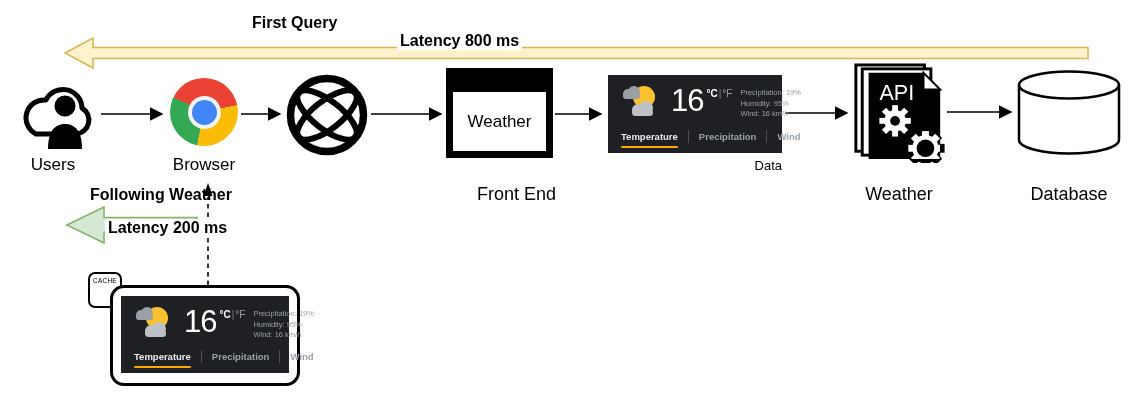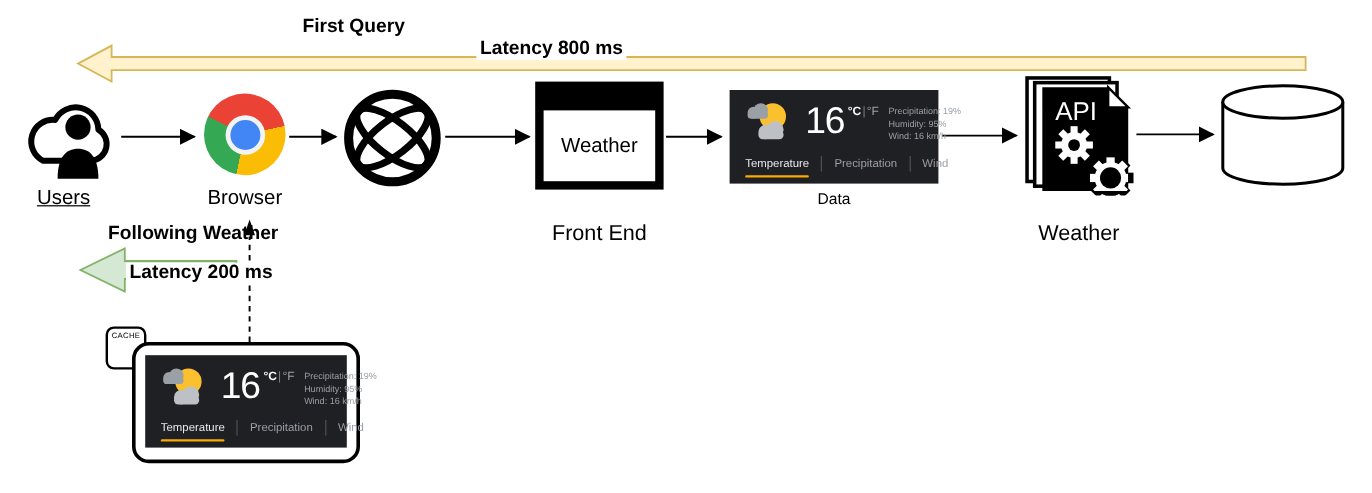--- a/index.html
+++ b/index.html
@@ -38,21 +38,21 @@
   .wc-top { position:absolute; left:12px; top:9px; right:4px; display:flex; align-items:flex-start; }
   .wc-icon { width:44px; height:34px; flex:0 0 auto; }
   .wc-temp { font-size:31px; line-height:33px; color:#ffffff; margin-left:7px; letter-spacing:-1px; }
   .wc-units { margin:4px 0 0 3px; font-size:10px; white-space:nowrap; }
   .wc-unit-c { color:#ffffff; font-weight:bold; }
   .wc-unit-sep { color:#7d8186; padding:0 1px; }
   .wc-unit-f { color:#9aa0a6; }
   .wc-details { margin:4px 16px 0 8px; font-size:7.5px; line-height:10.5px; color:#9aa0a6; white-space:nowrap; }
   .wc-tabs { position:absolute; left:13px; bottom:10px; display:flex; align-items:center;
     font-size:9.5px; color:#9aa0a6; white-space:nowrap; }
-  .wc-tab { position:relative; margin-right:10px; }
+  .wc-tab { position:relative; margin-right:10px;font-weight:bold; }
   .wc-tab:last-child { margin-right:16px; }
   .wc-divider { width:1px; height:13px; background:#4d5156; margin-right:10px; }
   .wc-tab.active { color:#e8eaed; }
   .wc-tab.active::after { content:""; position:absolute; left:0; right:0; bottom:-6px;
     height:2.5px; background:#f9ab00; border-radius:2px; }
 
   
   .cache-tab { position:absolute; left:88px; top:272px; width:34px; height:36px; background:#fff;
     border:2.5px solid #000; border-radius:7px; font-size:6.5px; text-align:center;
     padding-top:3px; box-sizing:border-box; letter-spacing:0.2px; }
@@ -91,21 +91,21 @@
   <div class="lbl lbl-flow" style="left:252px; top:14px;">First Query</div>
   <div class="lbl lbl-flow onarrow" style="left:397px; top:32px;">Latency 800 ms</div>
   <div class="lbl lbl-flow" style="left:90px; top:186px;">Following Weather</div>
   <div class="lbl lbl-flow onarrow" style="left:105px; top:219px;">Latency 200 ms</div>
 
   <svg class="abs" style="left:14px; top:70px;" width="88" height="84" viewBox="0 0 88 84">
     <path d="M22,64 L62,64 A14,14 0 0 0 68,38 A19,19 0 0 0 32,30 A18,18 0 0 0 22,64 Z" fill="#fff" stroke="#000" stroke-width="5" stroke-linejoin="round"></path>
     <circle cx="51" cy="36" r="10.5" fill="#000"></circle>
     <path d="M34,79 C34,61 41,54 51,54 C61,54 68,61 68,79 Z" fill="#000"></path>
   </svg>
-  <div class="lbl center lbl-node-sm" style="left:8px; top:155px; width:90px;text-decoration:underline;">Users</div>
+  <div class="lbl center lbl-node-sm" style="left:8px; top:155px; width:90px;">Users</div>
 
   <div class="chrome-icon" style="left:170px; top:78px;">
     <div class="chrome-ring"></div>
     <div class="chrome-core"></div>
   </div>
   <div class="lbl center lbl-node-sm" style="left:160px; top:155px; width:88px;">Browser</div>
 
   <svg class="abs" style="left:286px; top:74px;" width="82" height="82" viewBox="0 0 82 82">
     <defs>
         <clipPath id="gclip">
@@ -117,21 +117,21 @@
       <ellipse cx="41" cy="41" rx="36" ry="14" transform="rotate(-38 41 41)"></ellipse>
       <ellipse cx="41" cy="41" rx="36" ry="14" transform="rotate(38 41 41)"></ellipse>
     </g>
   </svg>
 
   <div class="fe-box">
     <div class="fe-screen">
       <span>Weather</span>
     </div>
   </div>
-  <div class="lbl center lbl-node-lg" style="left:446px; top:184px; width:107px;">Front End</div>
+  <div class="lbl center lbl-node-lg" style="left:463px; top:184px; width:107px;">Front End</div>
 
   <div class="wc" style="left:608px; top:75px; width:174px; height:78px;">
     <div class="wc-top">
       <svg class="wc-icon" viewBox="0 0 44 34">
         <circle cx="24" cy="13" r="11" fill="#fbc02d"></circle>
         <g fill="#9aa0a6">
           <circle cx="8" cy="10" r="5"></circle>
             <circle cx="14" cy="8" r="6"></circle>
           <rect x="3" y="9" width="17" height="6" rx="3"></rect>
         </g>
@@ -152,21 +152,21 @@
       </div>
     </div>
     <div class="wc-tabs">
       <span class="wc-tab active">Temperature</span>
       <span class="wc-divider"></span>
       <span class="wc-tab">Precipitation</span>
       <span class="wc-divider"></span>
       <span class="wc-tab">Wind</span>
     </div>
   </div>
-  <div class="lbl center lbl-node-xs" style="left:608px; top:158px; width:174px;">Data</div>
+  <div class="lbl center lbl-node-xs" style="left:608px; top:158px; width:174px;text-align:right;">Data</div>
 
   <svg class="abs" style="left:853px; top:63px;" width="92" height="100" viewBox="0 0 92 102">
     <defs>
       <clipPath id="bpage">
           <path d="M15,10 H71 L88,27 V98 H15 Z"></path>
         </clipPath>
     </defs>
     <g fill="#fff" stroke="#000" stroke-width="3">
       <rect x="2" y="2" width="70" height="88"></rect>
       <rect x="8.5" y="6" width="70" height="88"></rect>
@@ -206,20 +206,21 @@
         <circle r="9" fill="#000"></circle>
       </g>
     </g>
   </svg>
   <div class="lbl center lbl-node-lg" style="left:853px; top:184px; width:92px;">Weather</div>
 
   <svg class="abs" style="left:1016px; top:69px;" width="106" height="88" viewBox="0 0 106 88">
     <path d="M3,16 L3,71 A50,13.5 0 0 0 103,71 L103,16" fill="#fff" stroke="#000" stroke-width="2.5"></path>
     <ellipse cx="53" cy="16" rx="50" ry="13.5" fill="#fff" stroke="#000" stroke-width="2.5"></ellipse>
   </svg>
+  <div class="lbl center lbl-node-lg" style="left:1016px; top:184px; width:106px;">Database</div>
 
   <div class="cache-tab">
     <span>CACHE</span>
   </div>
   <div class="cache-frame"></div>
   <div class="wc" style="left:121px; top:296px; width:168px; height:77px;">
     <div class="wc-top">
       <svg class="wc-icon" viewBox="0 0 44 34">
         <circle cx="24" cy="13" r="11" fill="#fbc02d"></circle>
         <g fill="#9aa0a6">

